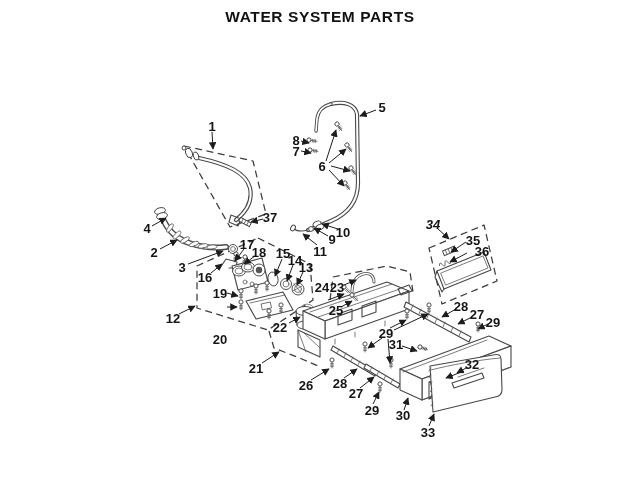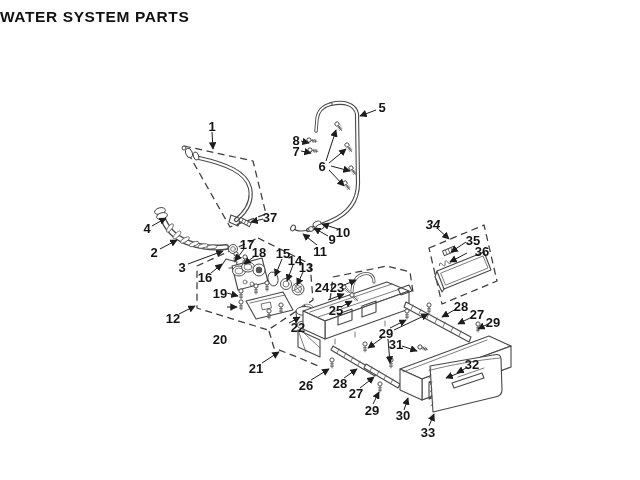--- a/index.html
+++ b/index.html
@@ -1,18 +1,18 @@
 <!DOCTYPE html>
 <html><head>
 <meta charset="utf-8">
 <style>
   html,body{margin:0;padding:0;background:#fff;}
   #stage{position:relative;width:640px;height:480px;background:#ffffff;overflow:hidden;
          font-family:"Liberation Sans",sans-serif;}
-  #title{position:absolute;top:8px;left:0;width:640px;
+  #title{position:absolute;top:8px;left:0;width:640px;text-align:center;
          font-size:15.5px;font-weight:bold;letter-spacing:.6px;color:#111;}
   #art{position:absolute;left:0;top:0;}
   .ln{fill:none;stroke:#474747;stroke-width:1.1;stroke-linecap:round;stroke-linejoin:round;}
   .thin{fill:none;stroke:#5a5a5a;stroke-width:.8;stroke-linecap:round;}
   .dash{fill:none;stroke:#3d3d3d;stroke-width:1.25;stroke-dasharray:7 4.5;stroke-linejoin:round;}
   .tubeO{fill:none;stroke:#4a4a4a;stroke-width:4.2;stroke-linecap:round;}
   .tubeI{fill:none;stroke:#ffffff;stroke-width:2;stroke-linecap:round;}
   .leader{stroke:#1d1d1d;stroke-width:1;fill:none;marker-end:url(#ah);}
   .scr{stroke:#3c3c3c;stroke-width:.9;fill:#fff;}
   .fillw{fill:#fff;}
@@ -290,21 +290,21 @@
       <div class="callout" style="left: 173px; top: 318px;">12</div>
       <div class="callout" style="left: 306px; top: 267px;">13</div>
       <div class="callout" style="left: 295px; top: 260px;">14</div>
       <div class="callout" style="left: 283px; top: 253px;">15</div>
       <div class="callout" style="left: 205px; top: 277px;">16</div>
       <div class="callout" style="left: 247px; top: 244px;">17</div>
       <div class="callout" style="left: 259px; top: 252px;">18</div>
       <div class="callout" style="left: 220px; top: 293px;">19</div>
       <div class="callout" style="left: 220px; top: 307px; margin-top: 32px;">20</div>
       <div class="callout" style="left: 256px; top: 368px;">21</div>
-      <div class="callout" style="left: 298px; top: 327px;">22</div>
+      <div class="callout" style="left: 280px; top: 327px;">22</div>
       <div class="callout" style="left: 337px; top: 287px;">23</div>
       <div class="callout" style="left: 322px; top: 287px;">24</div>
       <div class="callout" style="left: 336px; top: 310px;">25</div>
       <div class="callout" style="left: 306px; top: 385px;">26</div>
       <div class="callout" style="left: 356px; top: 393px;">27</div>
       <div class="callout" style="left: 340px; top: 383px;">28</div>
       <div class="callout" style="left: 477px; top: 314px;">27</div>
       <div class="callout" style="left: 461px; top: 306px;">28</div>
       <div class="callout" style="left: 386px; top: 333px;">29</div>
       <div class="callout" style="left: 493px; top: 322px;">29</div>

